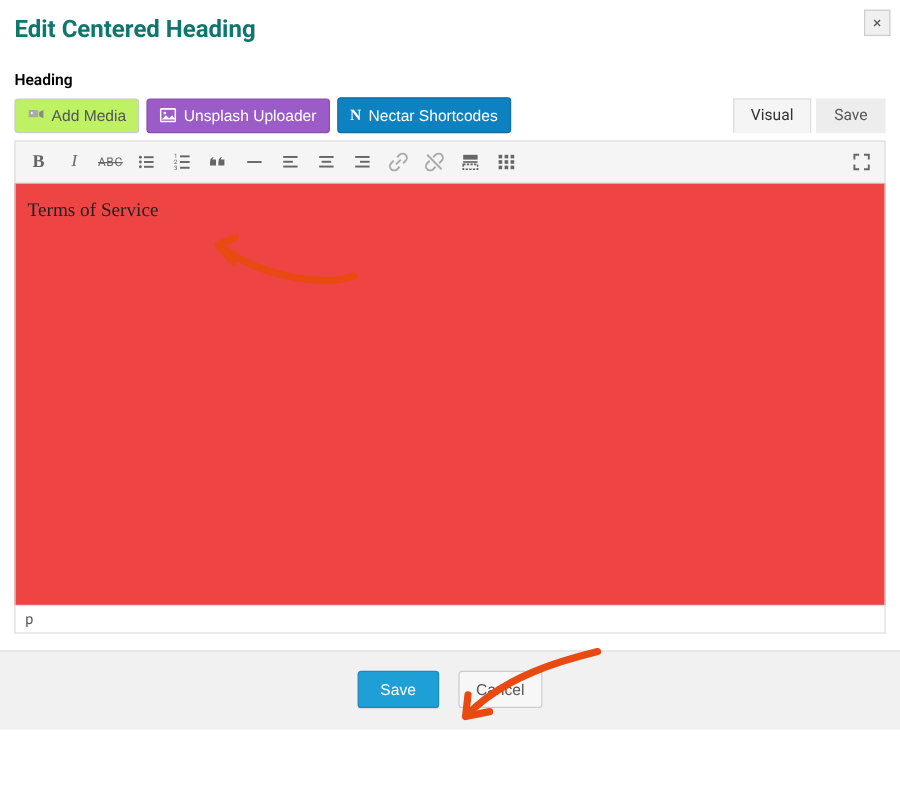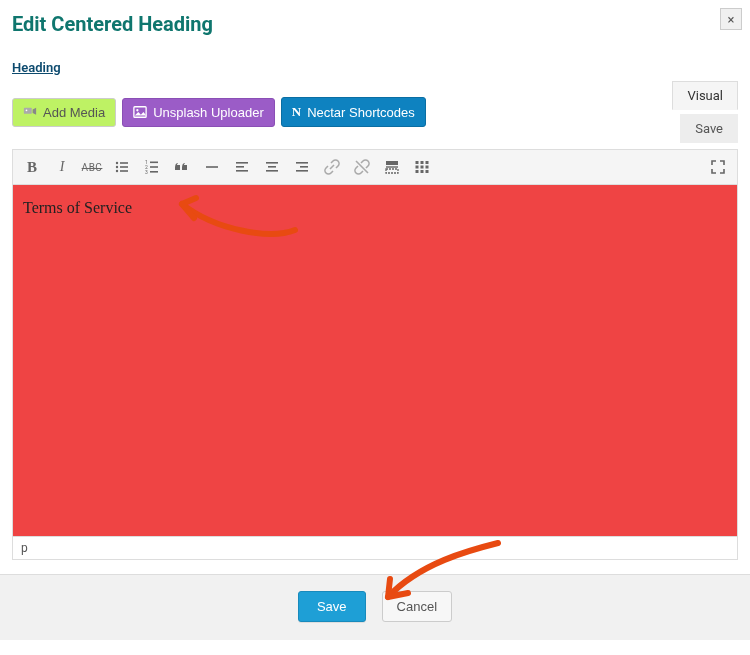--- a/index.html
+++ b/index.html
@@ -30,23 +30,22 @@
   }
   .modal-title {
     font-size: 20px;
     font-weight: 700;
     padding: 12px 12px 8px 12px;
     color: #0f766e;
   }
   .section-label {
     font-weight: 600;
     font-size: 13px;
-    color: #0c4a6e;
+    color: #000000;
     padding: 16px 12px 6px 12px;
-    text-decoration: underline;
   }
   .controls-row {
     display: flex;
     align-items: center;
     padding: 0 12px 6px 12px;
     gap: 6px;
   }
   .btn {
     display: inline-flex;
     align-items: center;
@@ -67,22 +66,21 @@
   .btn.blue {
     background: #0e82c0;
     border-color: #0a6ea3;
     color: #fff;
   }
   .btn svg { width: 14px; height: 14px; display:block; }
   .spacer { flex: 1; }
   .editor-tabs {
     display: flex;
     gap: 4px;
-    align-items: flex-end;
-    flex-direction: column;
+    align-items: center;
   }
   .editor-tab {
     padding: 6px 14px;
     font-size: 13px;
     color: #555;
     border: 1px solid transparent;
     cursor: pointer;
     background: #ededed;
   }
   .editor-tab.active {

